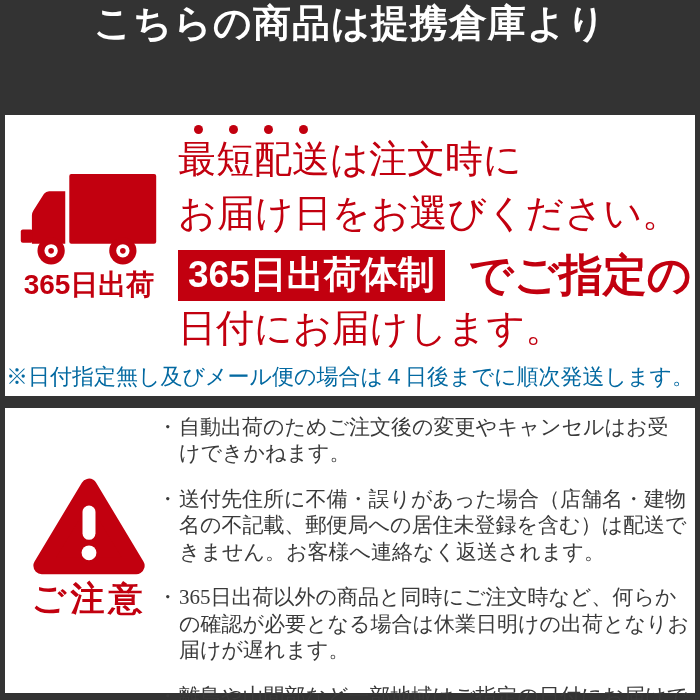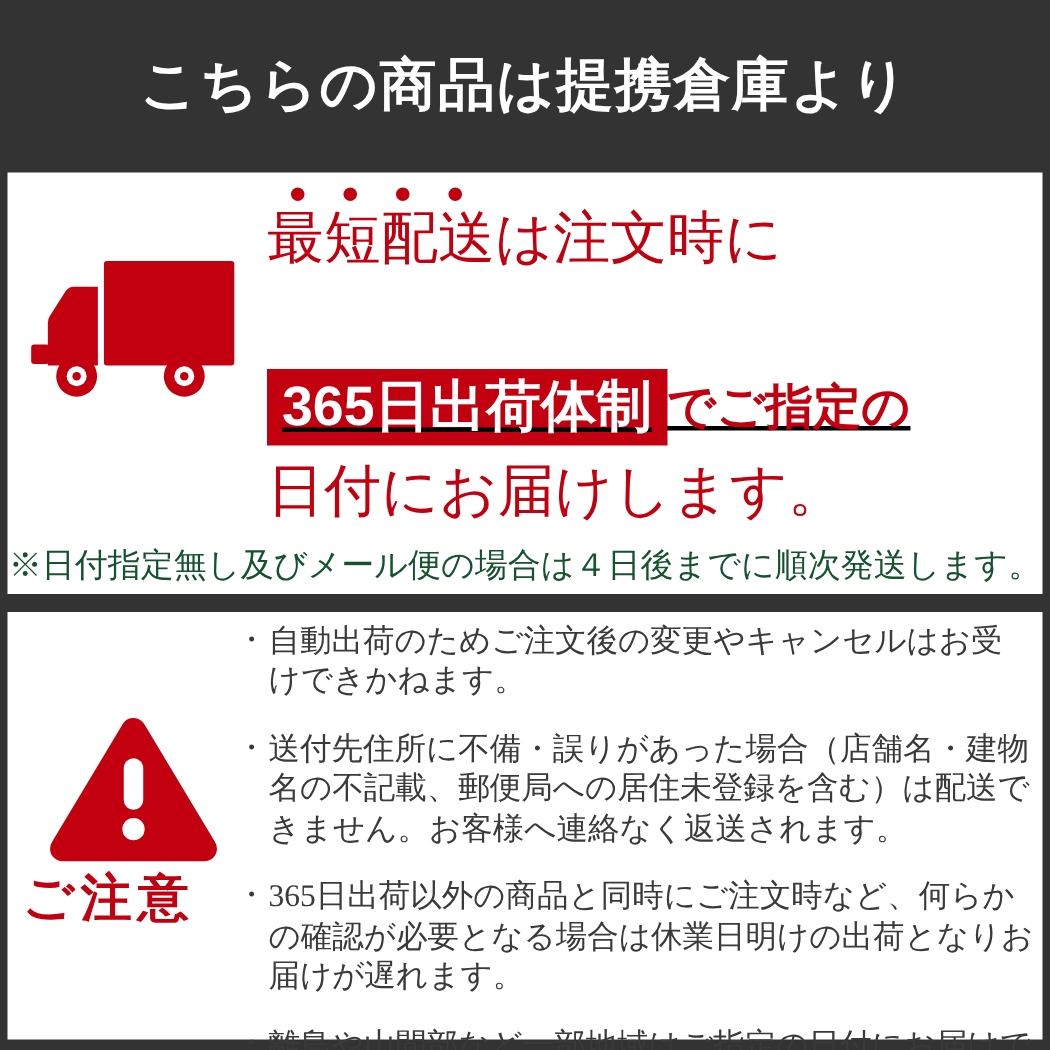--- a/index.html
+++ b/index.html
@@ -2,52 +2,52 @@
 <html><head>
 <meta charset="utf-8">
 <style>
   * { margin:0; padding:0; box-sizing:border-box; }
   html,body { background:#333333; }
   body { font-family:"Liberation Sans", sans-serif; }
   .canvas { position:relative; width:700px; height:700px; background:#333333; overflow:hidden; }
 
   
   .banner { position:absolute; left:0; top:0; width:700px; height:115px;
-            display:flex; flex-direction:column; align-items:center; justify-content:center;
+            display:flex; flex-direction:column; align-items:center; 
             background:#333333; }
   .banner .line { color:#ffffff; font-size:38px; font-weight:bold; line-height:1.26;
                   letter-spacing:1px; white-space:nowrap; }
 
   
   .panel { position:absolute; left:5px; width:690px; background:#ffffff; }
   .panel-ship { top:115px; height:281px; }
   .panel-caution { top:408px; height:285px; }
 
   
   .dots { position:absolute; left:189px; top:10px; display:flex; gap:26px; }
   .dot { width:9px; height:9px; border-radius:50%; background:#c2000f; }
   .red-head { position:absolute; left:173px; color:#c2000f; font-size:38px; font-weight:normal;
               white-space:nowrap; line-height:1.1; }
   .rh1 { top:24px; }
   .rh2 { top:78px; }
-  .boxline { position:absolute; left:173px; top:131px; display:flex; align-items:center; gap:0;text-decoration:underline; }
+  .boxline { position:absolute; left:173px; top:131px; display:flex; align-items:center; gap:24px; }
   .highlight { background:#c2000f; color:#ffffff; font-size:37px; font-weight:bold;
                padding:6px 10px 8px 10px; white-space:nowrap; line-height:1; }
-  .afterbox { color:#c2000f; font-size:32px; font-weight:bold; white-space:nowrap; }
+  .afterbox { color:#c2000f; font-size:44px; font-weight:bold; white-space:nowrap; }
   .rh3 { top:193px;text-align:center; }
   .footnote { position:absolute; left:0; top:247px; width:690px; text-align:center;
-              color:#14532d; font-size:22px; white-space:nowrap; }
+              color:#0369a1; font-size:22px; white-space:nowrap; }
 
   .truck-wrap { position:absolute; left:15px; top:58px; width:138px; height:96px; }
   .truck-label { position:absolute; left:0; top:151px; width:168px; text-align:center;
                  color:#c2000f; font-size:28px; font-weight:bold; white-space:nowrap; }
 
   
   .warn-wrap { position:absolute; left:28px; top:66px; width:112px; height:102px; }
-  .caution-label { position:absolute; left:10px; top:168px; width:148px; text-align:left;
+  .caution-label { position:absolute; left:10px; top:168px; width:148px; text-align:center;
                    color:#c2000f; font-size:34px; font-weight:bold; letter-spacing:4px; }
   .bullets { position:absolute; left:152px; top:6px; width:532px; list-style:none; }
   .bullets li { display:flex; color:#3a3a3a; font-size:21px; line-height:1.26; margin-bottom:19px; }
   .bullets li .marker { flex:0 0 auto; width:22px; }
   .bullets li .btext { flex:1 1 auto;font-family:Liberation Serif, serif; }
 </style>
 </head>
 <body>
 
 <div class="canvas">
@@ -66,29 +66,31 @@
           <rect x="0" y="56" width="12" height="13" rx="2"></rect>
           <circle cx="30" cy="77" r="13.5"></circle>
           <circle cx="101" cy="77" r="13.5"></circle>
         </g>
         <circle cx="30" cy="77" r="6.6" fill="#ffffff"></circle>
         <circle cx="101" cy="77" r="6.6" fill="#ffffff"></circle>
         <circle cx="30" cy="77" r="2.8" fill="#c2000f"></circle>
         <circle cx="101" cy="77" r="2.8" fill="#c2000f"></circle>
       </svg>
     </div>
+    <div class="truck-label">365日出荷</div>
 
     <div class="dots">
       <span class="dot"></span>
       <span class="dot"></span>
       <span class="dot"></span>
       <span class="dot"></span>
     </div>
 
     <div class="red-head rh1">最短配送は注文時に</div>
+    <div class="red-head rh2">お届け日をお選びください。</div>
 
     <div class="boxline">
       <span class="highlight">365日出荷体制</span>
       <span class="afterbox">でご指定の</span>
     </div>
 
     <div class="red-head rh3">日付にお届けします。</div>
 
     <div class="footnote">※日付指定無し及びメール便の場合は４日後までに順次発送します。</div>
   </div>

